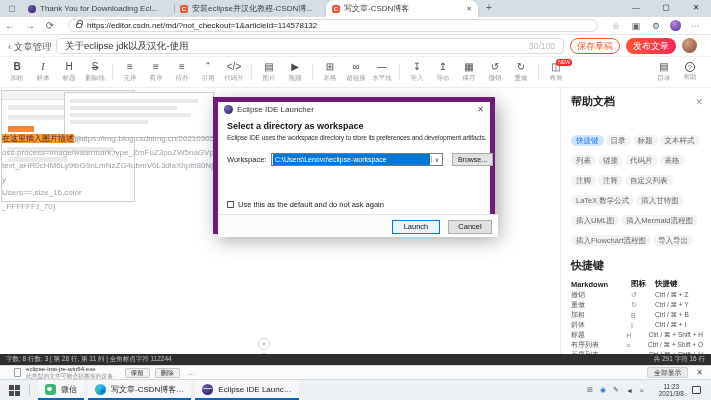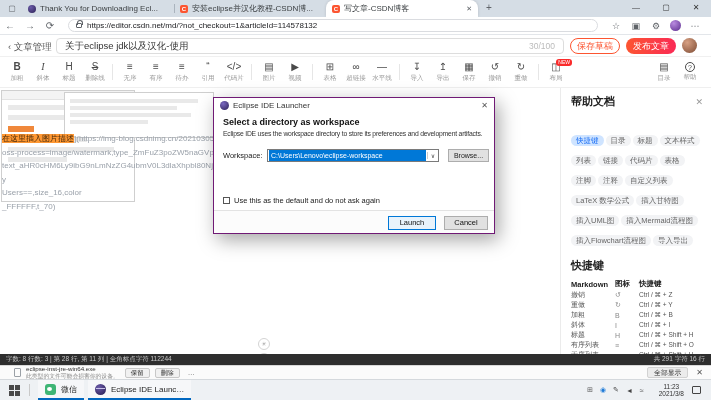--- a/index.html
+++ b/index.html
@@ -76,27 +76,27 @@
   .helphead{display:flex;justify-content:space-between;align-items:center}
   .helptitle{font-size:11px;font-weight:bold;color:#222}
   .hclose{color:#999;font-size:9px}
   .pills{margin-top:20px}
   .pill{display:inline-block;background:#f2f3f5;color:#666;font-size:7.5px;line-height:11px;padding:0 5px;border-radius:7px;margin:0 2px 3px 0}
   .pill.on{background:#cfe4ff;color:#1a6ef5}
   .sctitle{font-size:11px;font-weight:bold;color:#222;margin-top:9px}
   .sctable{margin-top:5px;width:100%}
   .scrow{display:flex;height:10px;align-items:center}
   .scrow.head{height:12px}
-  .c1{width:44px;font-size:7px;color:#555;white-space:nowrap}
+  .c1{width:60px;font-size:7px;color:#555;white-space:nowrap}
   .c2{width:24px;font-size:7px;color:#888}
   .c3{flex:1;font-size:6.5px;color:#555;white-space:nowrap}
   .scrow.head .c1,.scrow.head .c2,.scrow.head .c3{font-size:7.5px;font-weight:bold;color:#222}
 
   
-  .dialog{left:213px;top:97px;width:282px;height:137px;background:#fff;border:1px solid #701a75;box-shadow:4px 6px 18px rgba(0,0,0,.35)}
+  .dialog{left:213px;top:97px;width:282px;height:137px;background:#fff;border:5px solid #701a75;box-shadow:4px 6px 18px rgba(0,0,0,.35)}
   .dtitlebar{height:14px;display:flex;align-items:center;padding:0 6px;background:#fff}
   .dsphere{width:9px;height:9px;border-radius:50%;background:radial-gradient(circle at 35% 30%,#7a68c0,#2c2255);margin-right:4px;flex:none}
   .dtitle{font-size:8px;color:#333;flex:1}
   .dclose{font-size:8px;color:#555}
   .dheading{position:absolute;left:9px;top:19px;font-size:9px;font-weight:bold;color:#111}
   .dbody{position:absolute;left:9px;top:32px;width:266px;font-size:6.8px;letter-spacing:-0.2px;color:#333}
   .wsrow{position:absolute;left:9px;top:51px;width:266px;display:flex;align-items:center}
   .wslabel{font-size:7.5px;color:#222;width:44px}
   .combo{width:172px;height:13px;border:1px solid #7a7a7a;display:flex;align-items:center;background:#fff}
   .combosel{flex:1;background:#0078d7;color:#fff;font-size:7px;line-height:11px;padding:0 2px;margin:1px;white-space:nowrap;overflow:hidden}
@@ -467,20 +467,24 @@
       <i></i>
       <i></i>
     </div>
   <div class="tdivider"></div>
   <div style="display:flex">
       <div class="tapp">
         <span class="tico wechat"></span>
         <span class="tlab">微信</span>
       </div>
       <div class="tapp">
+        <span class="tico edge"></span>
+        <span class="tlab">写文章-CSDN博客…</span>
+      </div>
+      <div class="tapp">
         <span class="tico eclipse"></span>
         <span class="tlab">Eclipse IDE Launc…</span>
       </div>
     </div>
   <div class="tray">
     <span id="tray-icons" style="display:flex;align-items:center">
         <span class="trayico grid">⊞</span>
         <span class="trayico blue">◉</span>
         <span class="trayico ">✎</span>
         <span class="trayico ">◄</span>

